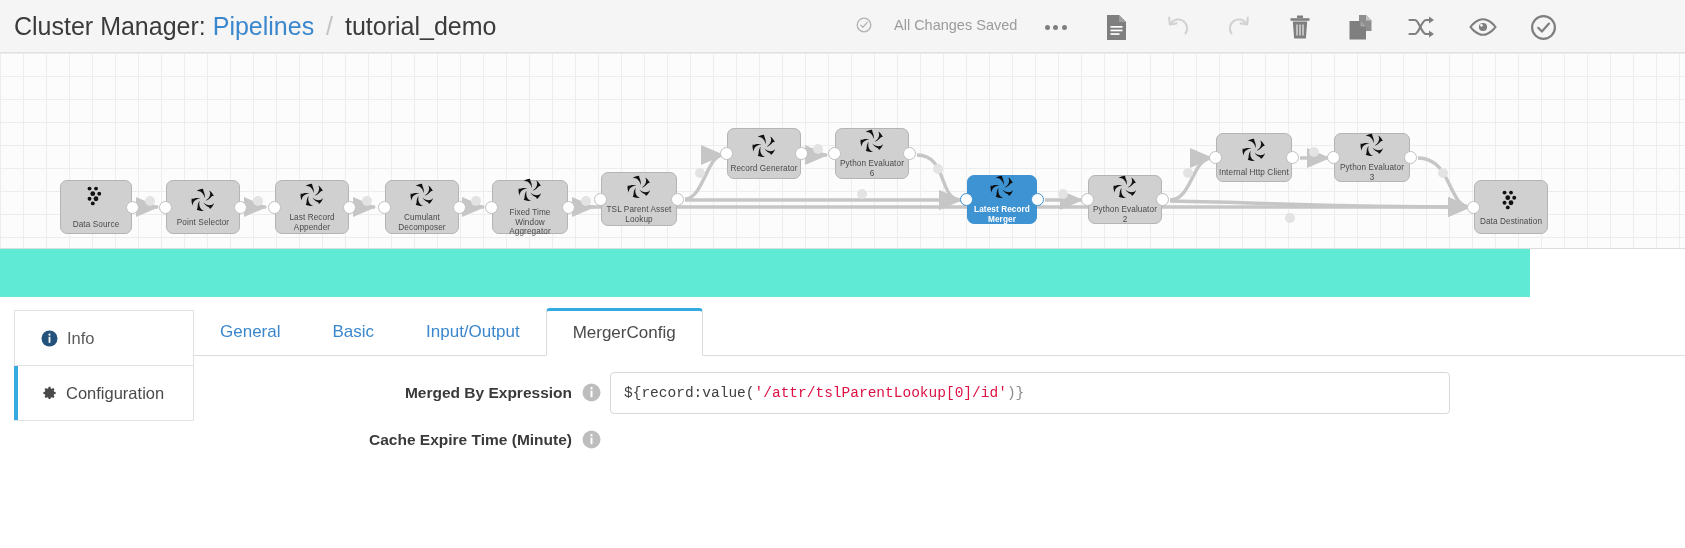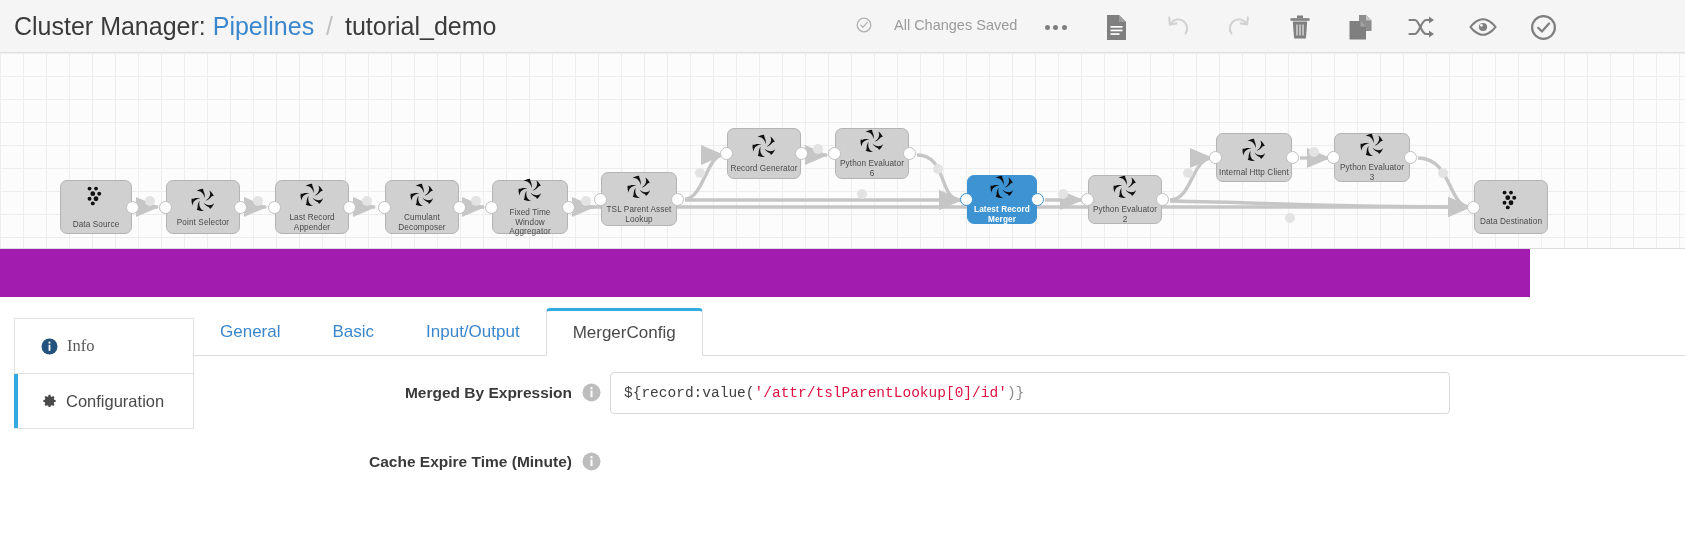--- a/index.html
+++ b/index.html
@@ -6,21 +6,21 @@
   html, body {
     margin: 0; padding: 0;
     width: 1685px; height: 548px;
     overflow: hidden;
     background: #ffffff;
     font-family: "Liberation Sans", sans-serif;
   }
   #app {
     position: relative;
     width: 1530px; height: 548px;
-    background: #a21caf;
+    background: #5eead4;
   }
 
   
   .header {
     position: absolute; left: 0; top: 0;
     width: 1685px; height: 53px;
     background: #f5f5f5;
     border-bottom: 1px solid #e0e0e0;
   }
   .header-title {
@@ -140,21 +140,21 @@
     background: #ffffff;
     border: 1px solid #e2e2e2;
     display: flex; align-items: center;
     padding-left: 26px;
     font-size: 16.5px;
     color: #5a5a5a;
     cursor: pointer;
     position: relative;
     margin-top: -1px;
   }
-  .side-item:first-child { margin-top: 8px; font-family: Liberation Serif, serif; }
+  .side-item:first-child { margin-top: 0; }
   .side-item.active {
     border-left: none;
     color: #4a4a4a;
     box-shadow: inset 3px 0 0 0 #35aae0;
   }
   .side-item.active::before {
     content: "";
     position: absolute; left: 0; top: 0;
     width: 4px; height: 100%;
     background: #35aae0;
@@ -190,21 +190,21 @@
     margin-bottom: -1px;
     height: 48px;
   }
 
   .form {
     position: absolute; left: 194px; top: 75px;
     width: 1491px;
   }
   .form-row {
     display: flex; align-items: flex-start;
-    margin-bottom: 27px;
+    margin-bottom: 5px;
   }
   .form-label {
     width: 378px;
     text-align: right;
     font-size: 15.5px;
     font-weight: bold;
     color: #3a3a3a;
     padding-top: 12px;
     white-space: nowrap;
   }

